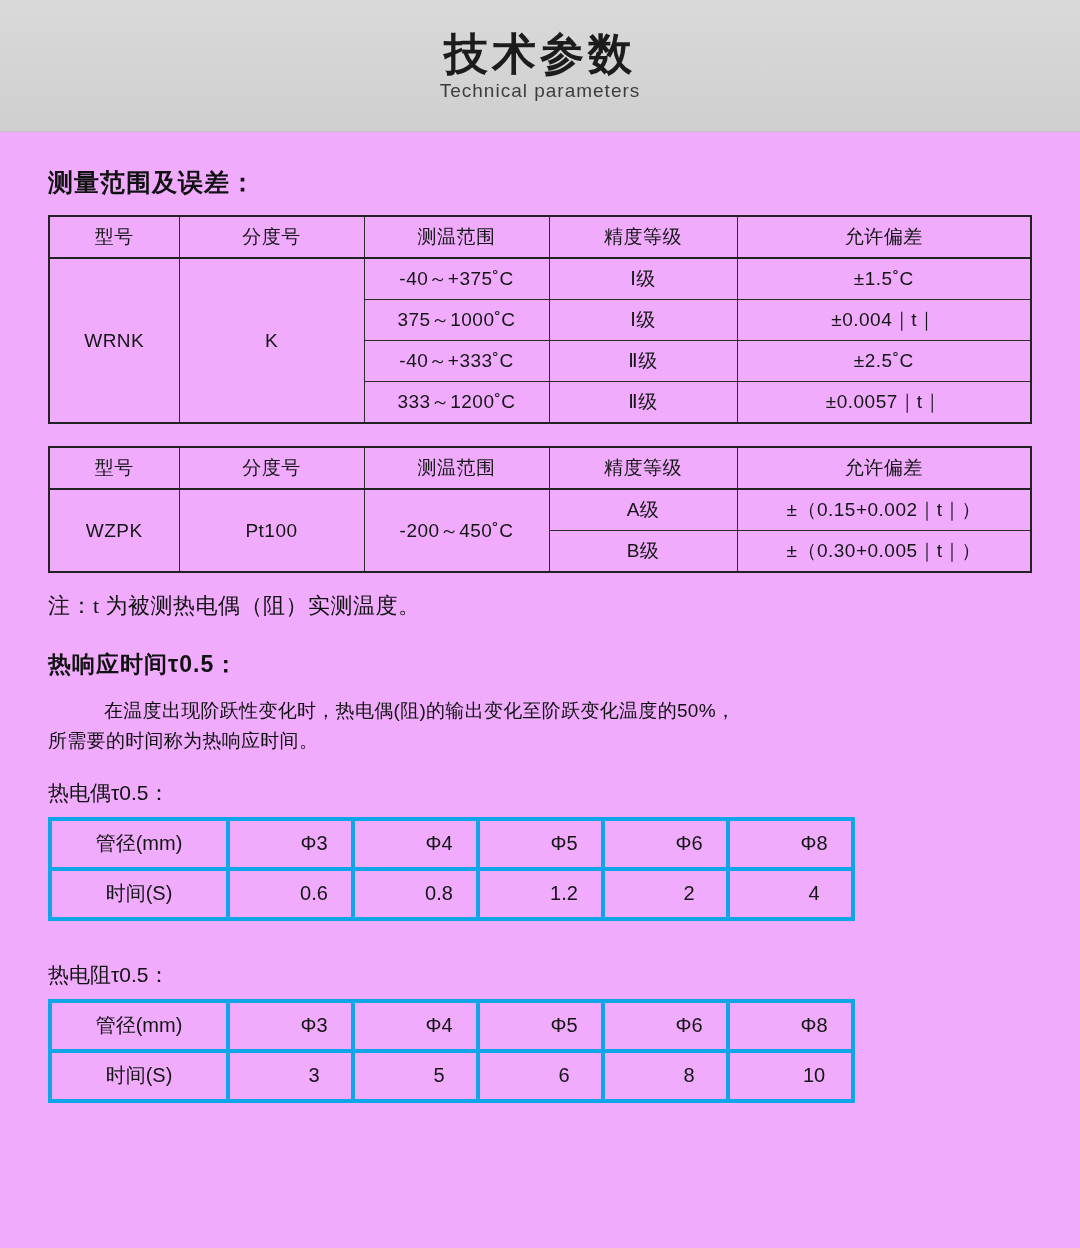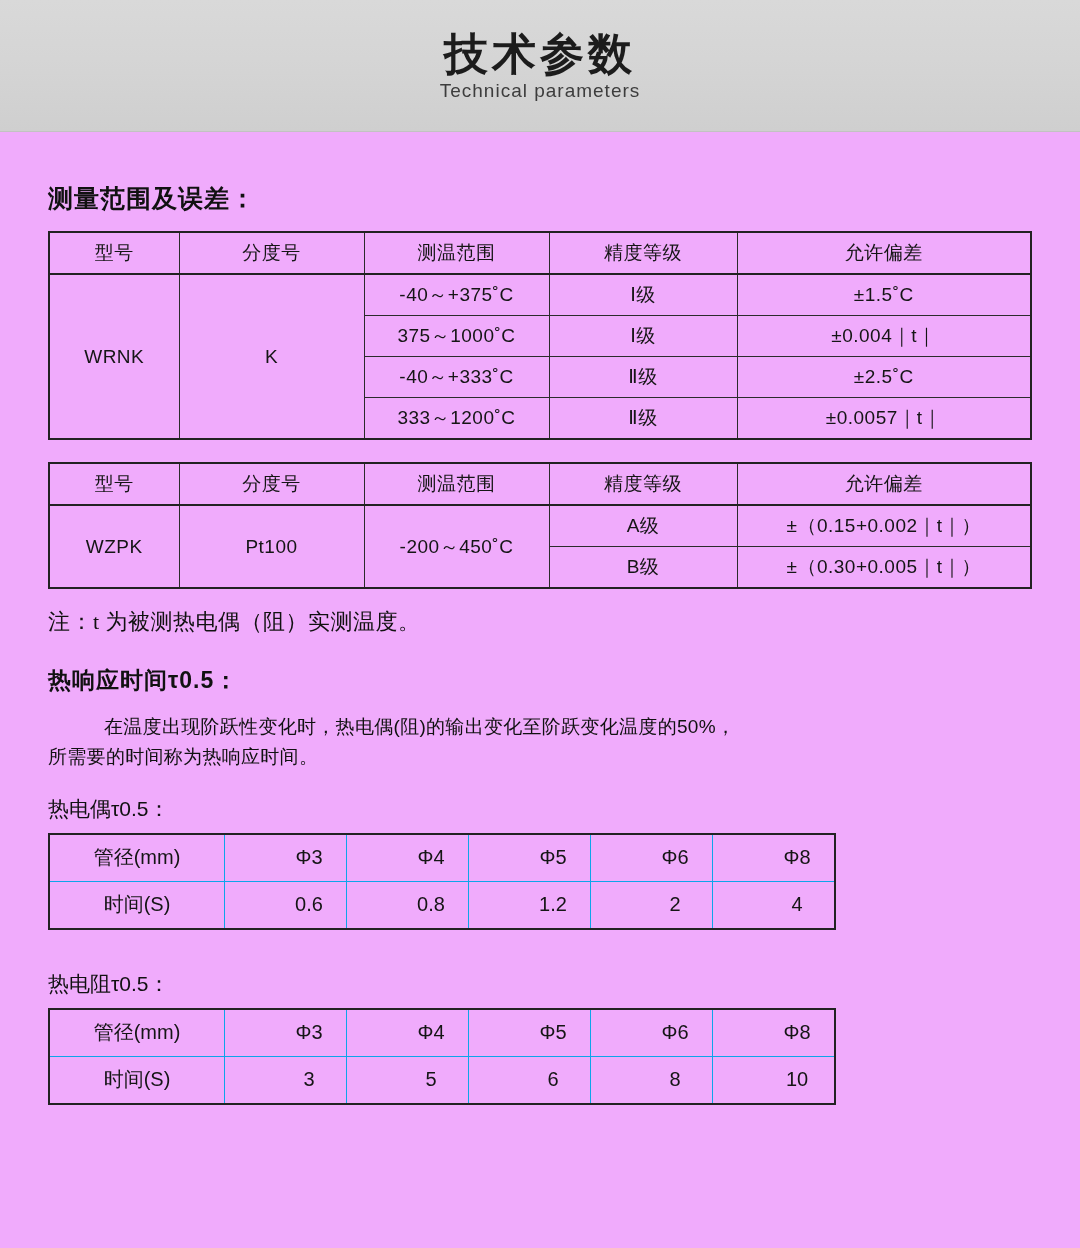--- a/index.html
+++ b/index.html
@@ -45,21 +45,21 @@
     margin-top: 0;
   }
   
   .content {
     padding: 34px 48px 0 48px;
   }
   .section-title {
     font-size: 25px;
     font-weight: bold;
     color: #111;
-    margin: 16px 0 16px 0;
+    margin: 0 0 16px 0;
     letter-spacing: 1px;
   }
   .section-title.sub {
     font-size: 23px;
     margin-top: 28px;
   }
   .small-title {
     font-size: 21px;
     font-weight: normal;
     color: #111;
@@ -104,21 +104,21 @@
   }
   .para .indent {
     display: inline-block;
     width: 56px;
   }
   table.tau {
     border: 2px solid #222;
     margin-bottom: 6px;
   }
   table.tau td {
-    border: 1px solid #0ea5e9;
+    border: 4px solid #0ea5e9;
     text-align: center;
     font-size: 20px;
     height: 44px;
     color: #151515;
   }
   table.tau td.label {
     width: 172px;
     font-size: 20px;
   }
   table.tau td.cell {

